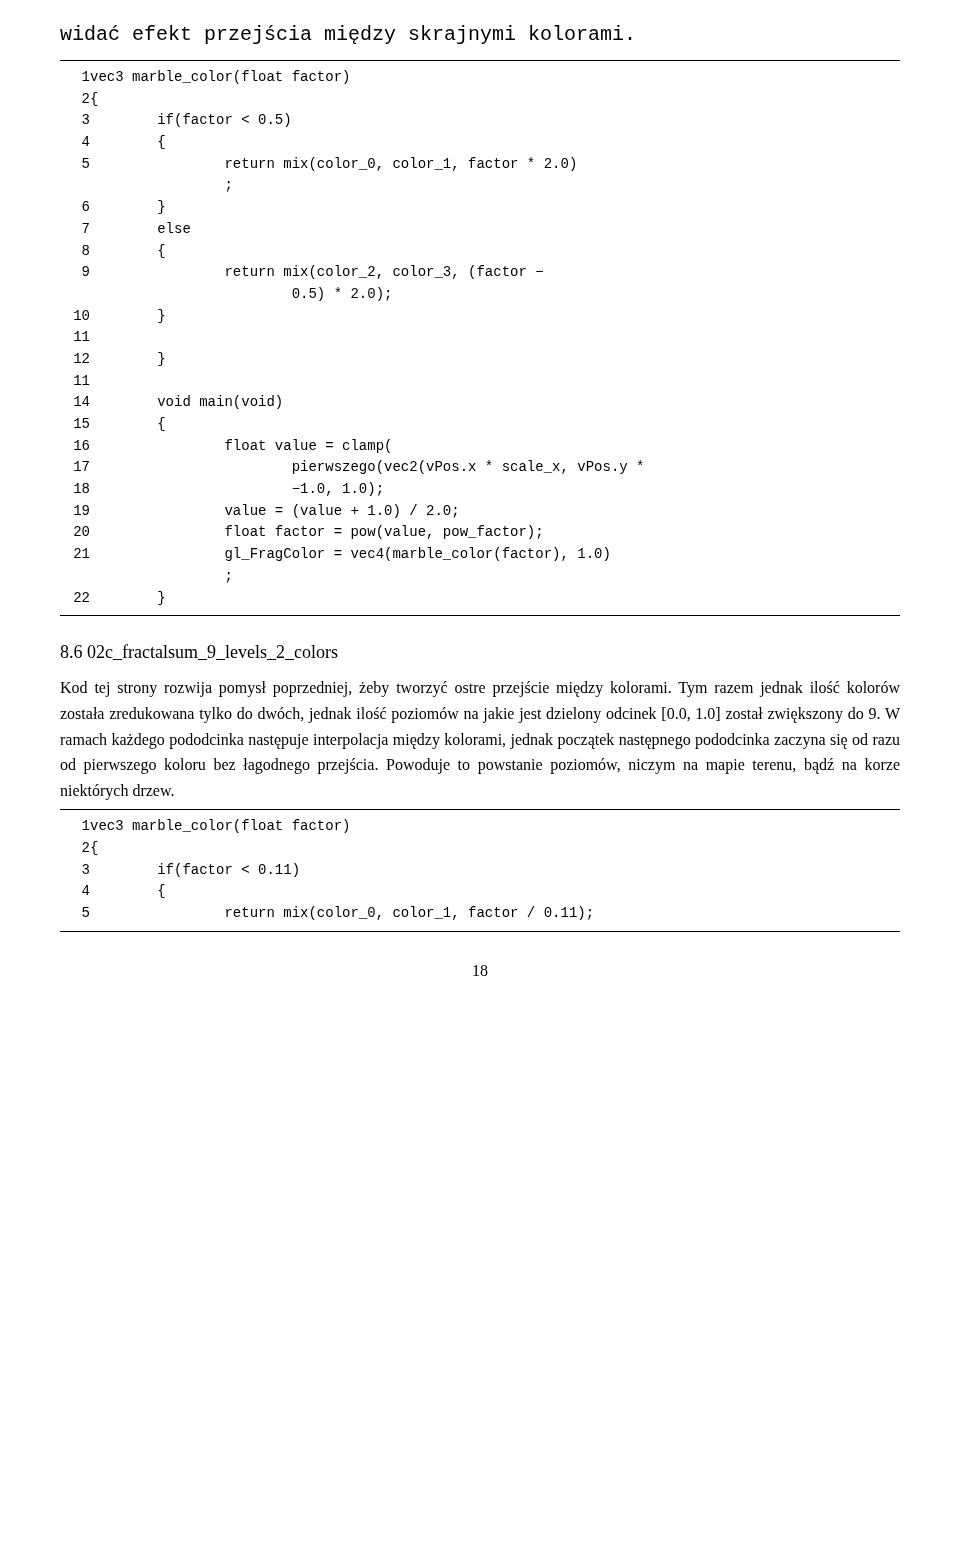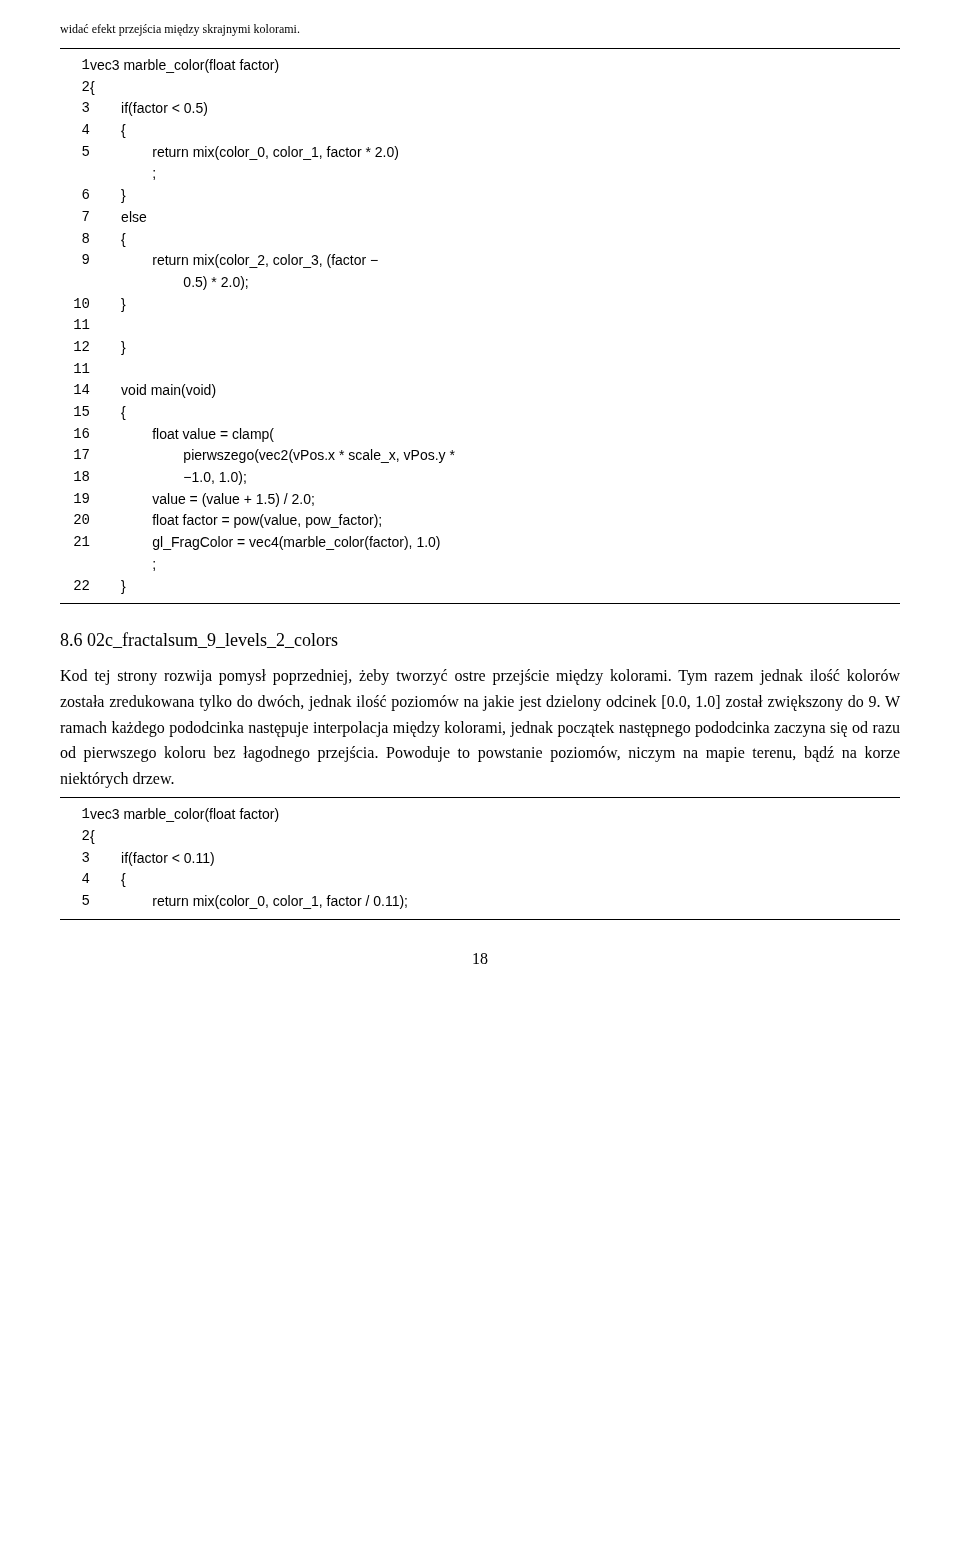--- a/index.html
+++ b/index.html
@@ -8,23 +8,24 @@
       background: #ffffff;
       font-family: 'Times New Roman', Times, serif;
       font-size: 16px;
       color: #000000;
       width: 960px;
       min-height: 1563px;
       padding: 20px 60px 40px 60px;
     }
 
     .intro-text {
-      font-size: 12px;
+      font-size: 20px;
       margin-bottom: 10px;
       line-height: 1.5;
+      font-family: Liberation Mono, monospace;
     }
 
     .horizontal-rule {
       border: none;
       border-top: 1px solid #000;
       margin: 6px 0;
     }
 
     .code-table {
       width: 100%;
@@ -42,21 +43,21 @@
       font-size: 14px;
       width: 30px;
       text-align: right;
       padding-right: 20px;
       color: #000;
       white-space: nowrap;
       vertical-align: top;
     }
 
     .line-code {
-      font-family: Liberation Sans, sans-serif;
+      font-family: Liberation Mono, monospace;
       font-size: 14px;
       white-space: pre;
       color: #000;
     }
 
     .section-heading {
       font-size: 18px;
       font-weight: normal;
       margin: 24px 0 10px 0;
       line-height: 1.4;
@@ -159,21 +160,21 @@
         <tr>
           <td class="line-num">17</td>
           <td class="line-code">                        pierwszego(vec2(vPos.x * scale_x, vPos.y *</td>
         </tr>
         <tr>
           <td class="line-num">18</td>
           <td class="line-code">                        −1.0, 1.0);</td>
         </tr>
         <tr>
           <td class="line-num">19</td>
-          <td class="line-code">                value = (value + 1.5) / 2.0;</td>
+          <td class="line-code">                value = (value + 1.0) / 2.0;</td>
         </tr>
         <tr>
           <td class="line-num">20</td>
           <td class="line-code">                float factor = pow(value, pow_factor);</td>
         </tr>
         <tr>
           <td class="line-num">21</td>
           <td class="line-code">                gl_FragColor = vec4(marble_color(factor), 1.0)</td>
         </tr>
         <tr>

